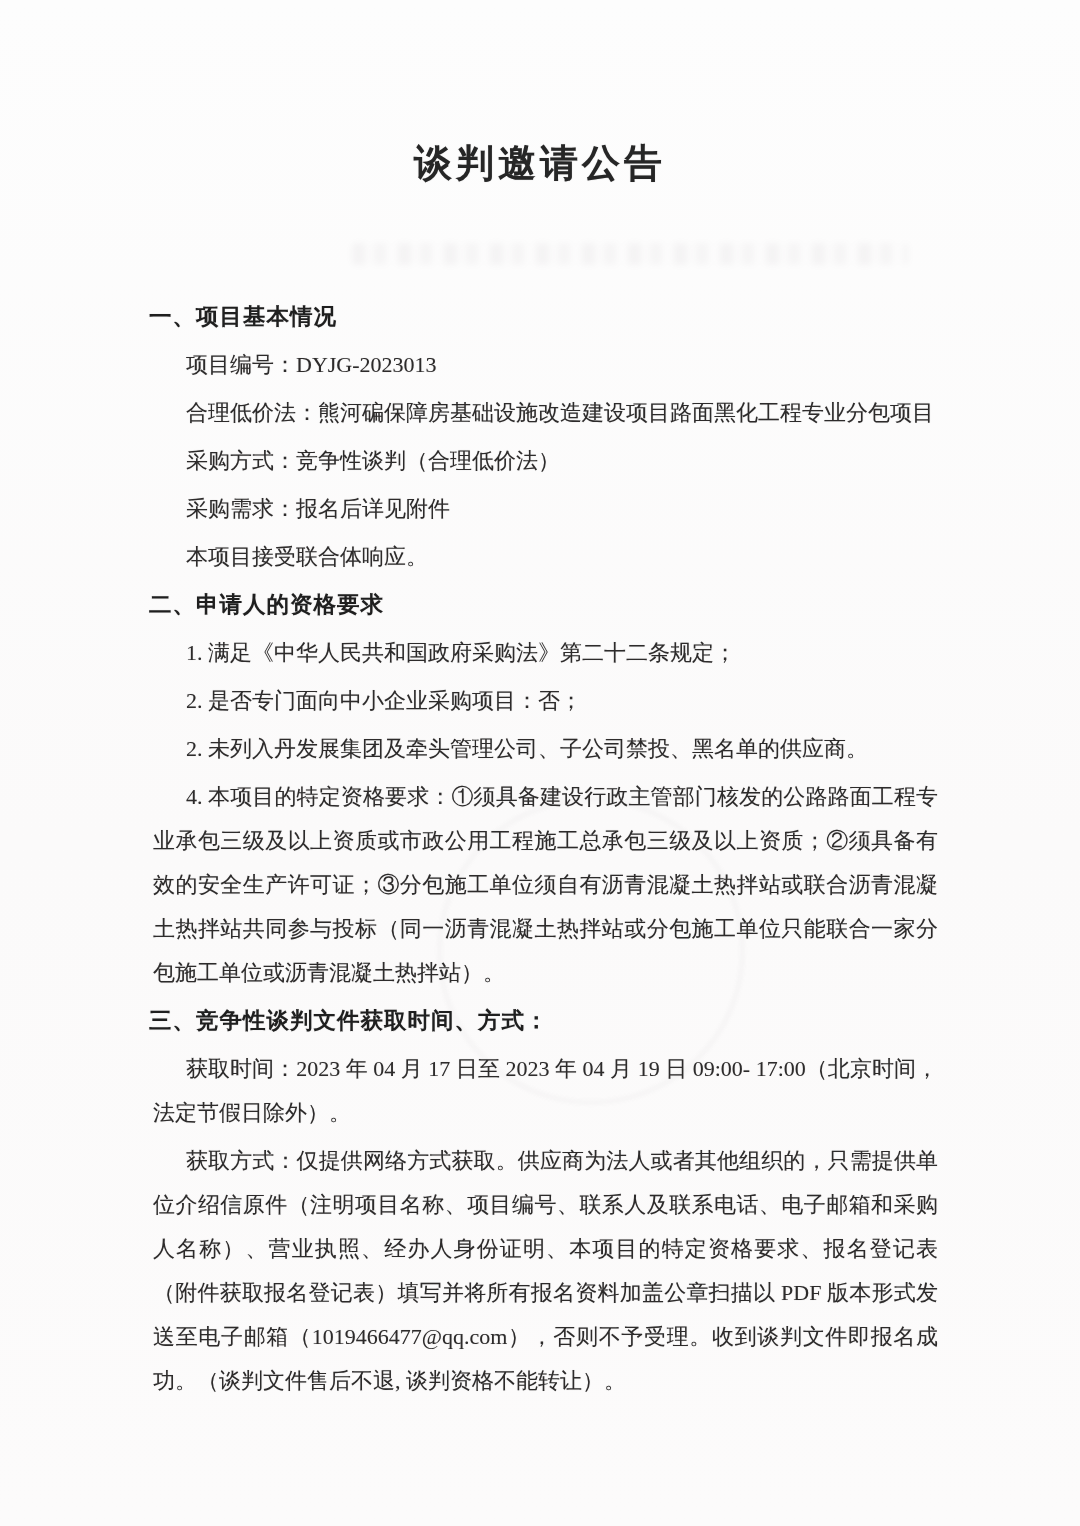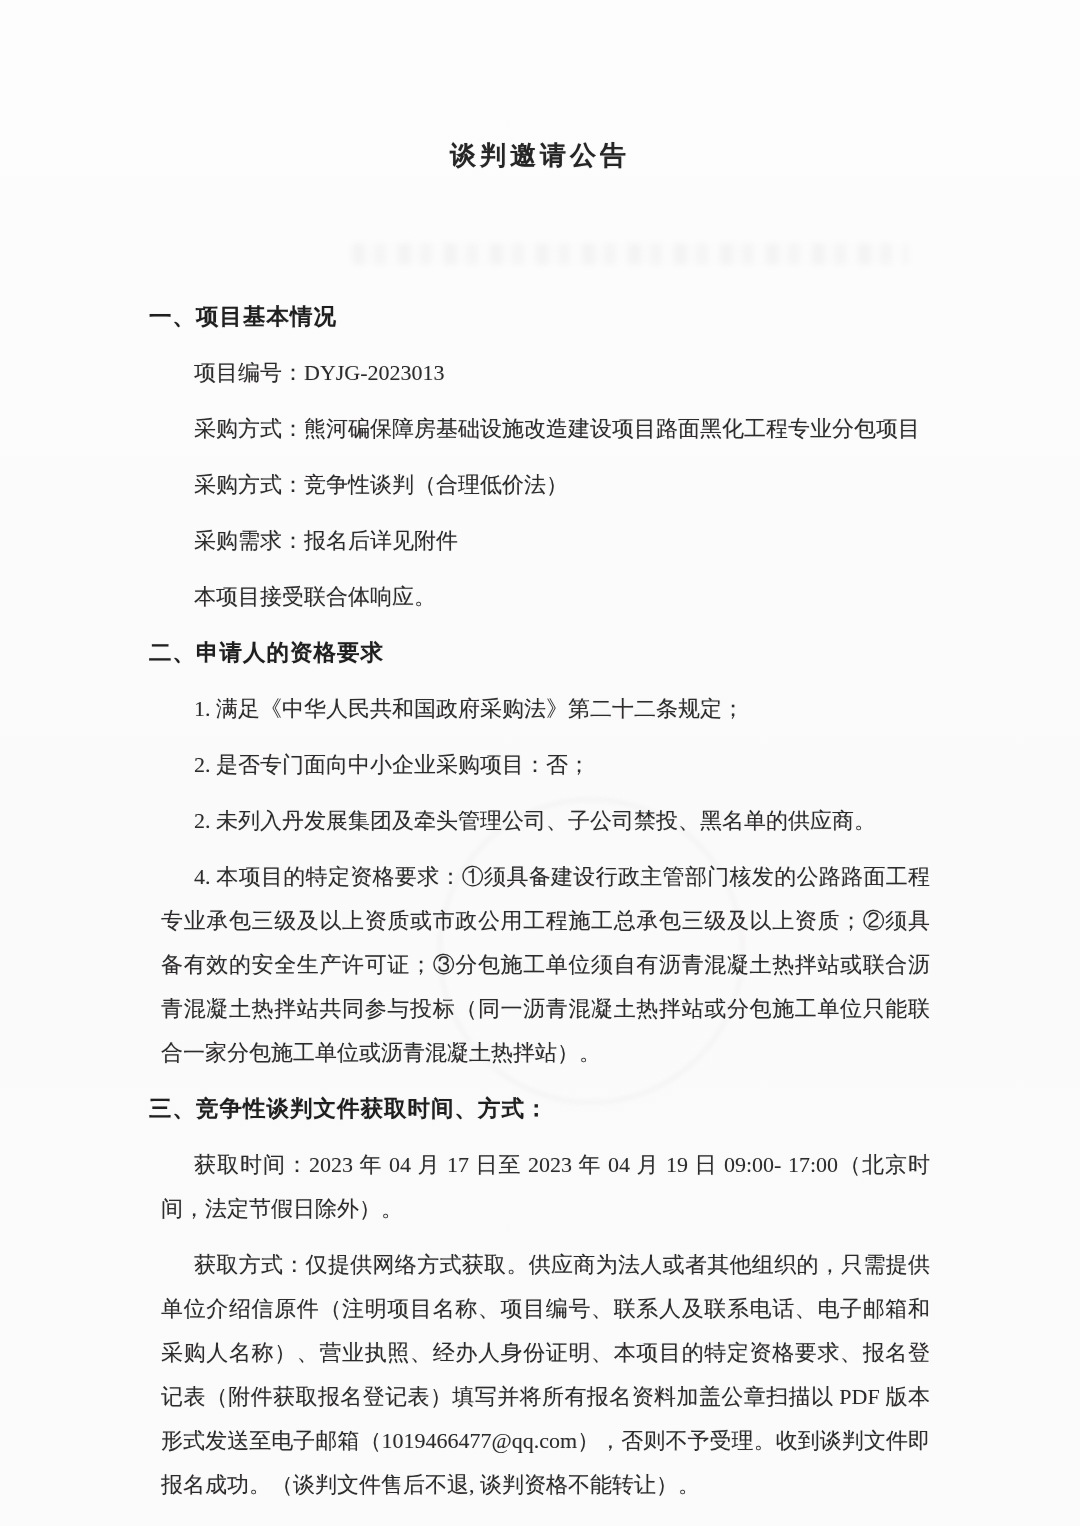--- a/index.html
+++ b/index.html
@@ -20,21 +20,21 @@
   }
   
   .doc-title {
     position: absolute;
     top: 138px;
     left: 0;
     width: 100%;
     margin: 0;
     text-align: center;
     font-family: "Liberation Serif", "DejaVu Serif", serif;
-    font-size: 26px;
+    font-size: 38px;
     font-weight: 700;
     letter-spacing: 4px;
     color: #262626;
     text-shadow: 0 0 1px rgba(50,50,50,.35);
   }
   
   .bleed-strip {
     position: absolute;
     top: 243px;
     left: 352px;
@@ -77,21 +77,21 @@
   .content h2 {
     margin: 0;
     font-family: Liberation Serif, serif;
     font-size: 22.5px;
     font-weight: 700;
     line-height: 44px;
     letter-spacing: 1px;
     color: #1f1f1f;
   }
   .content p {
-    margin: 12px;
+    margin: 4px;
     text-align: justify;
   }
   .content p.ind {
     text-indent: 33px;
   }
 </style>
 </head>
 <body>
 
 <div class="page">
@@ -99,21 +99,21 @@
   <h1 class="doc-title">谈判邀请公告</h1>
 
   <div class="bleed-strip"></div>
 
   <div class="stamp-ghost"></div>
 
   <div class="content">
 
     <h2>一、项目基本情况</h2>
     <p class="ind">项目编号：DYJG-2023013</p>
-    <p class="ind">采购方式：熊河碥保障房基础设施改造建设项目路面黑化工程专业分包项目</p>
+    <p class="ind">合理低价法：熊河碥保障房基础设施改造建设项目路面黑化工程专业分包项目</p>
     <p class="ind">采购方式：竞争性谈判（合理低价法）</p>
     <p class="ind">采购需求：报名后详见附件</p>
     <p class="ind">本项目接受联合体响应。</p>
 
     <h2>二、申请人的资格要求</h2>
     <p class="ind">1. 满足《中华人民共和国政府采购法》第二十二条规定；</p>
     <p class="ind">2. 是否专门面向中小企业采购项目：否；</p>
     <p class="ind">2. 未列入丹发展集团及牵头管理公司、子公司禁投、黑名单的供应商。</p>
     <p class="ind">4. 本项目的特定资格要求：①须具备建设行政主管部门核发的公路路面工程专业承包三级及以上资质或市政公用工程施工总承包三级及以上资质；②须具备有效的安全生产许可证；③分包施工单位须自有沥青混凝土热拌站或联合沥青混凝土热拌站共同参与投标（同一沥青混凝土热拌站或分包施工单位只能联合一家分包施工单位或沥青混凝土热拌站）。</p>
 

